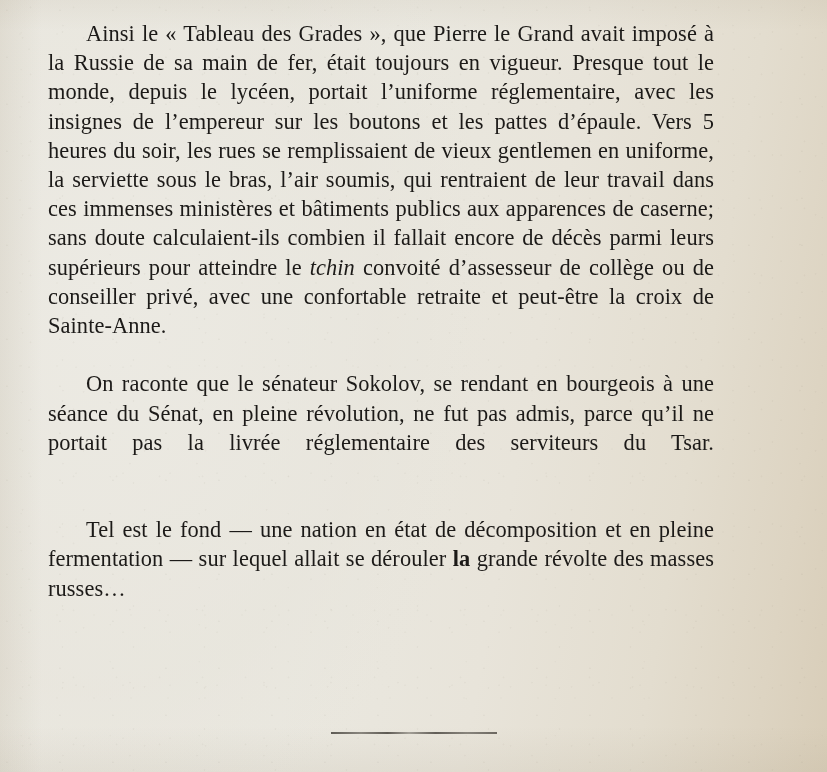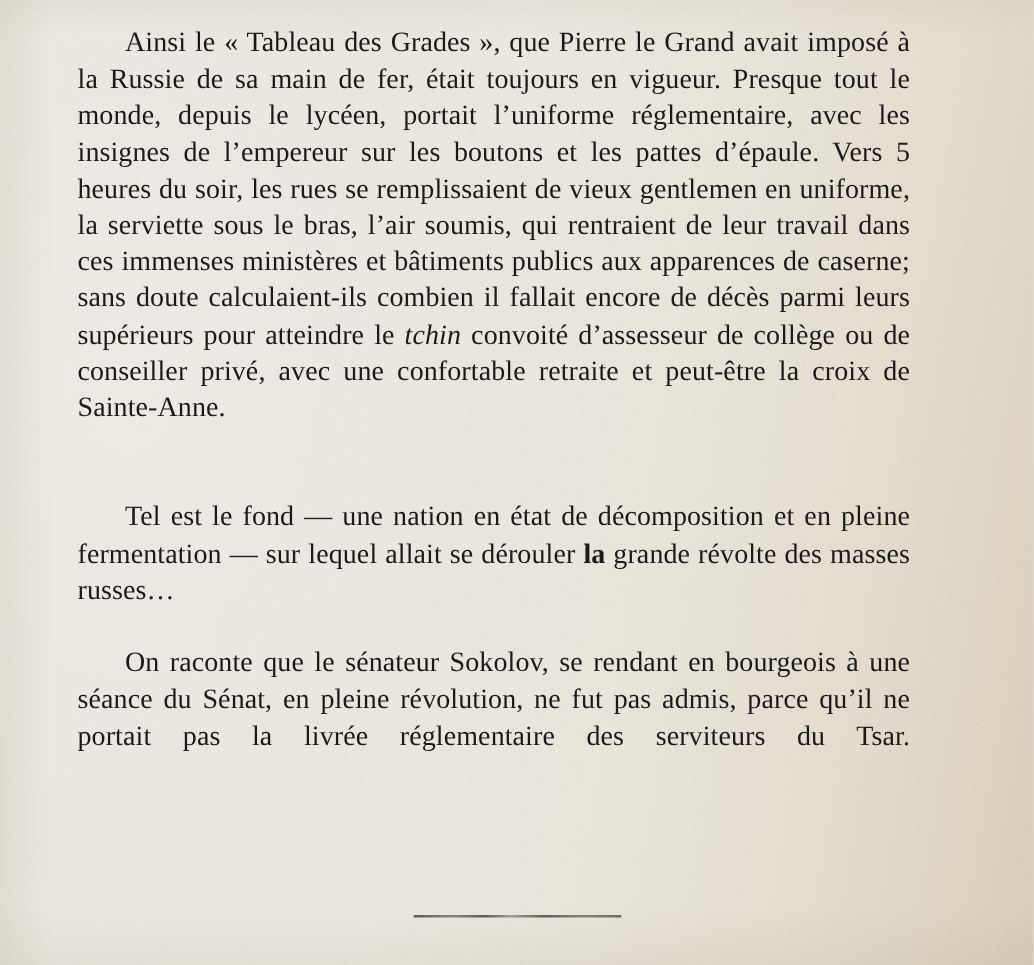--- a/index.html
+++ b/index.html
@@ -61,21 +61,21 @@
     pointer-events: none;
     background:
       linear-gradient(to right, rgba(170,158,134,0.16) 0%, rgba(170,158,134,0) 5%),
       linear-gradient(to bottom, rgba(170,158,134,0.10) 0%, rgba(170,158,134,0) 4%),
       linear-gradient(to top, rgba(170,158,134,0.12) 0%, rgba(170,158,134,0) 6%);
   }
 
   
   #textblock {
     position: absolute;
-    left: 62px;
+    left: 48px;
     top: 19px;
     width: 666px;
   }
 
   p.para {
     margin: 0;
     text-align: justify;
     text-justify: inter-word;
     font-size: 22.4px;
     line-height: 29.2px;
@@ -132,21 +132,21 @@
 </head>
 <body>
 
 <div id="page">
 
   <div id="grain"></div>
   <div id="vignette"></div>
 
   <div id="textblock">
       <p class="para"><span>Ainsi le « Tableau des Grades », que Pierre le Grand avait imposé à la Russie de sa main de fer, était toujours en vigueur. Presque tout le monde, depuis le lycéen, portait l’uniforme réglementaire, avec les insignes de l’empereur sur les boutons et les pattes d’épaule. Vers 5 heures du soir, les rues se remplissaient de vieux gentlemen en uniforme, la serviette sous le bras, l’air soumis, qui rentraient de leur travail dans ces immenses ministères et bâtiments publics aux apparences de caserne; sans doute calculaient-ils combien il fallait encore de décès parmi leurs supérieurs pour atteindre le </span><em class="tchin">tchin</em><span> convoité d’assesseur de collège ou de conseiller privé, avec une confortable retraite et peut-être la croix de Sainte-Anne.</span></p>
+      <p class="para"><span>On raconte que le sénateur Sokolov, se rendant en bourgeois à une séance du Sénat, en pleine révolution, ne fut pas admis, parce qu’il ne portait pas la livrée réglementaire des serviteurs du Tsar.</span></p>
       <p class="para spaced-before"><span>Tel est le fond — une nation en état de décomposition et en pleine fermentation — sur lequel allait se dérouler </span><b class="emph">la</b><span> grande révolte des masses russes…</span></p>
-      <p class="para"><span>On raconte que le sénateur Sokolov, se rendant en bourgeois à une séance du Sénat, en pleine révolution, ne fut pas admis, parce qu’il ne portait pas la livrée réglementaire des serviteurs du Tsar.</span></p>
     </div>
 
   <div id="divider-wrap">
     <div id="divider" style="width: 166px;"></div>
   </div>
 
 </div>
 
 </body></html>

